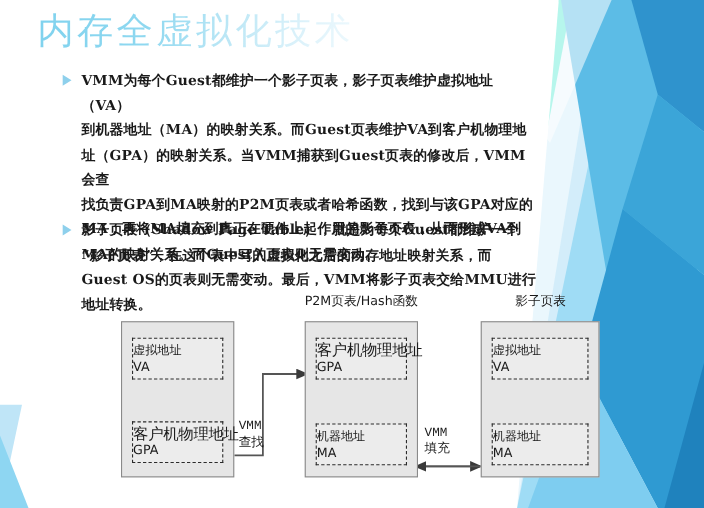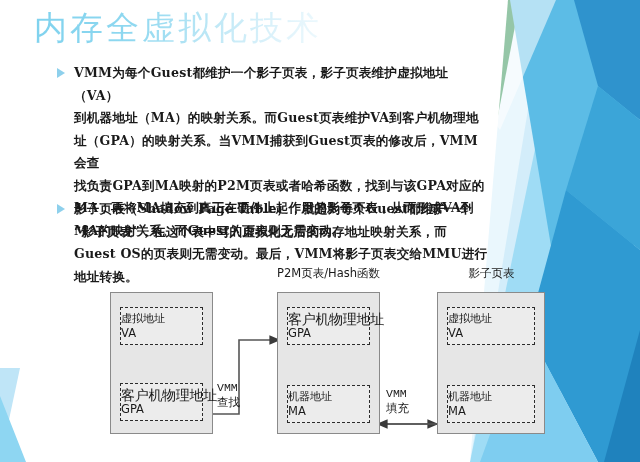--- a/index.html
+++ b/index.html
@@ -4,21 +4,21 @@
 <style>
   html, body {
     margin: 0;
     padding: 0;
     background: #ffffff;
   }
   #slide {
     position: relative;
     width: 640px;
     height: 462px;
-    background: #15803d;
+    background: #5eead4;
     overflow: hidden;
     font-family: "Liberation Sans", "DejaVu Sans", sans-serif;
   }
 
   
   .deco {
     position: absolute;
     pointer-events: none;
   }
   #deco-layer { position:absolute; inset:0; }

